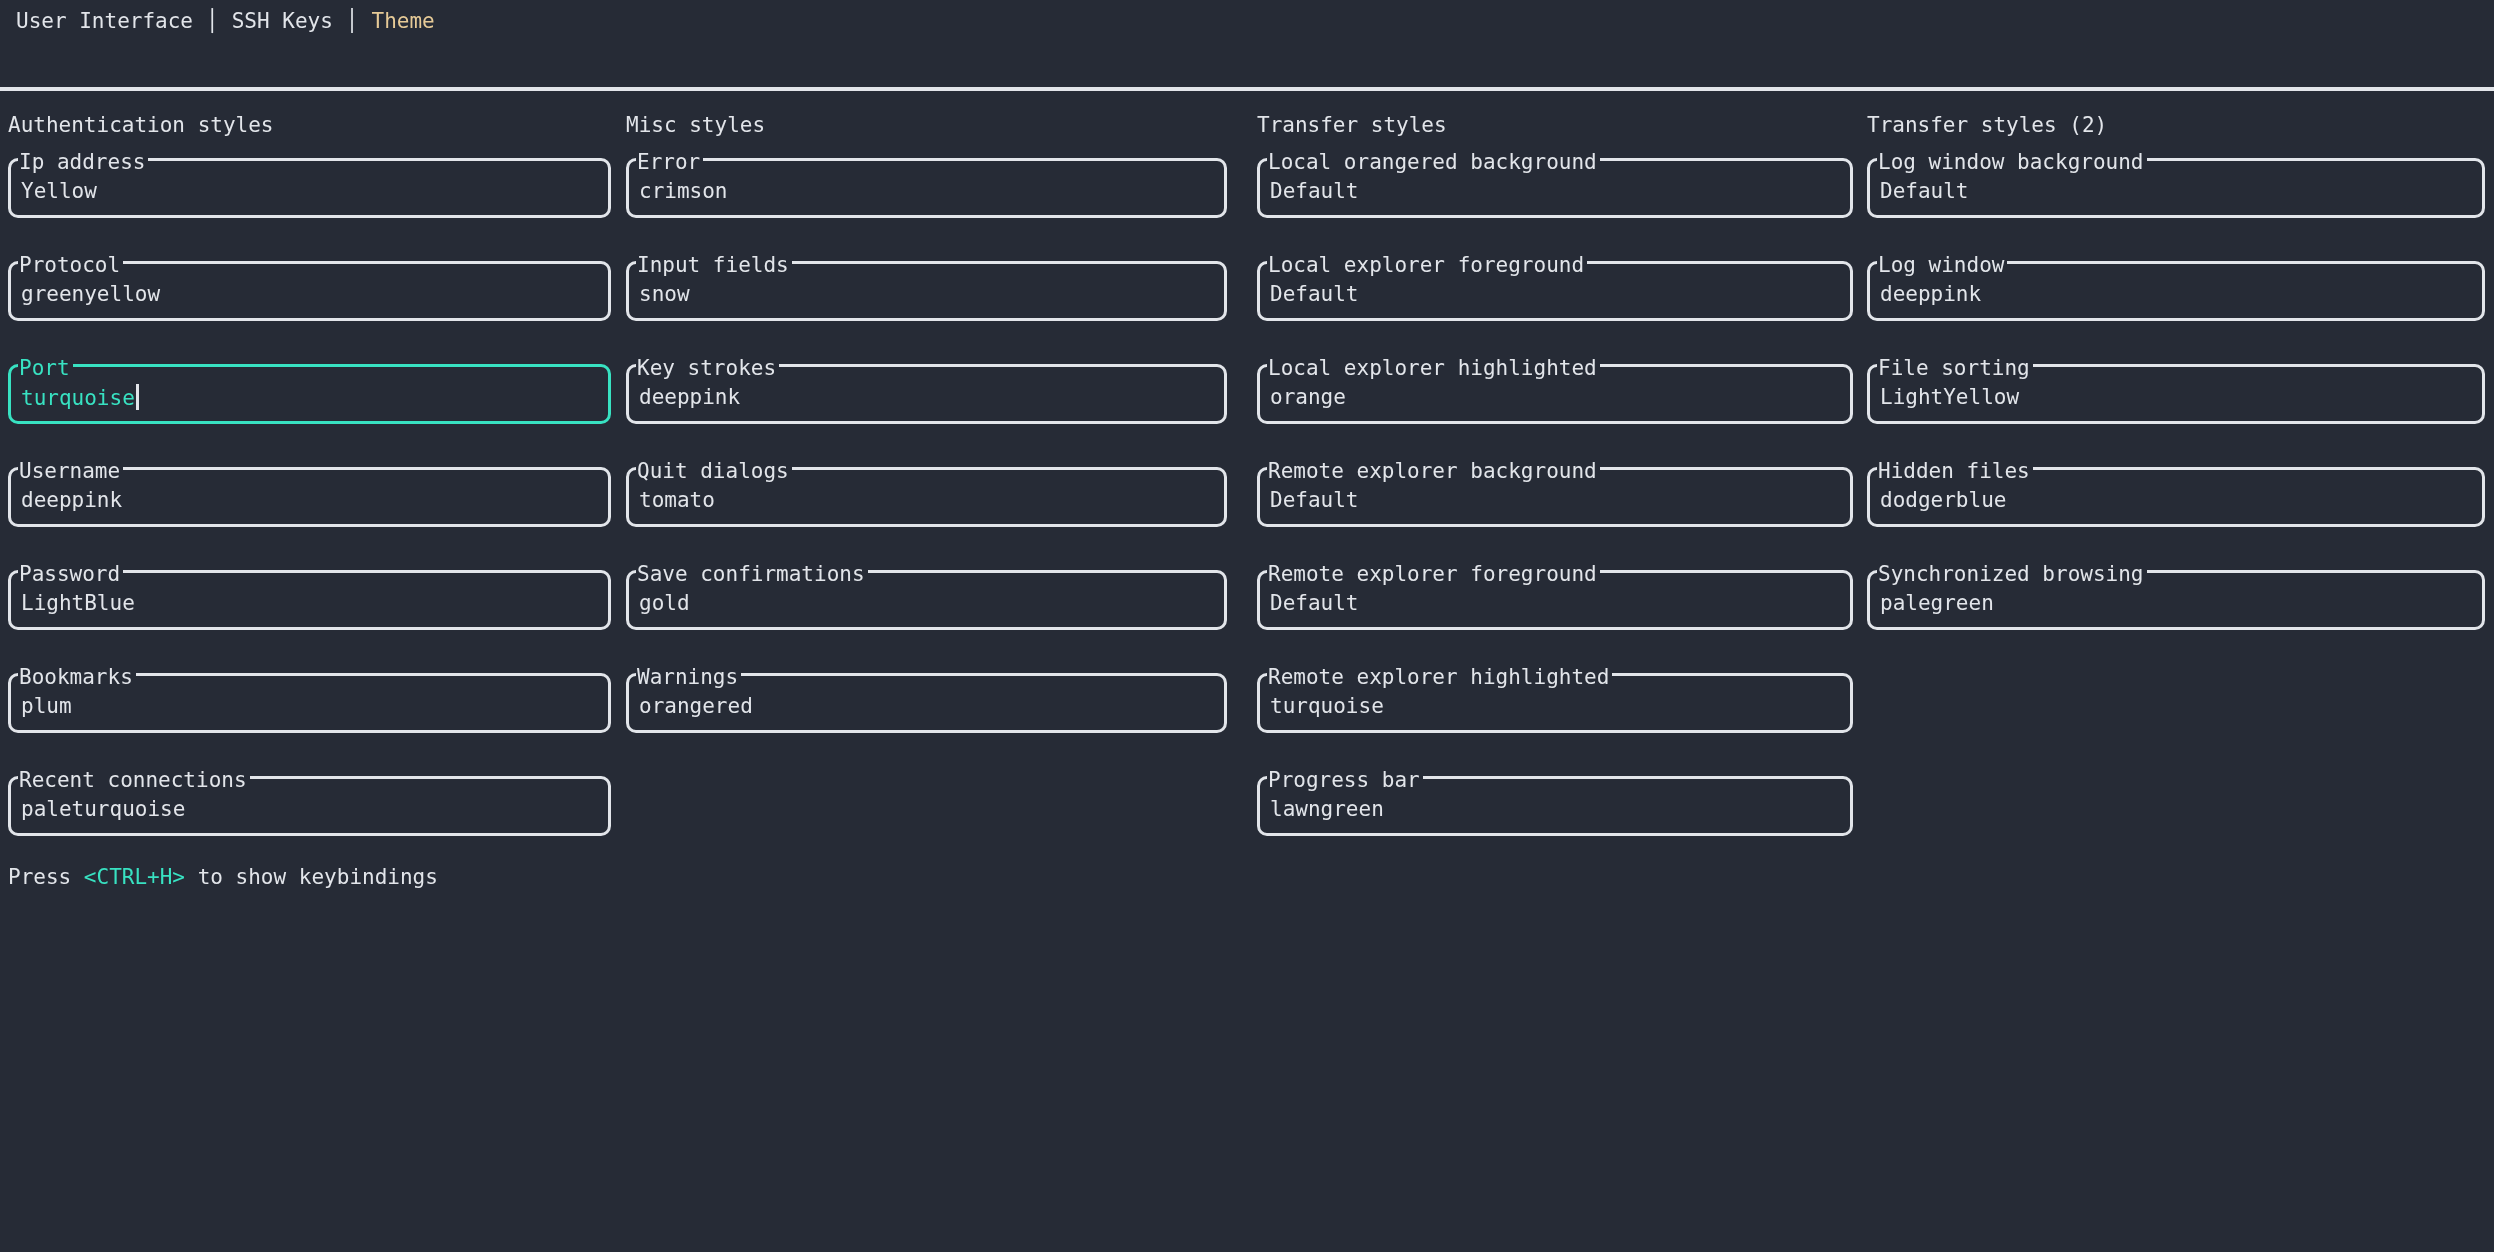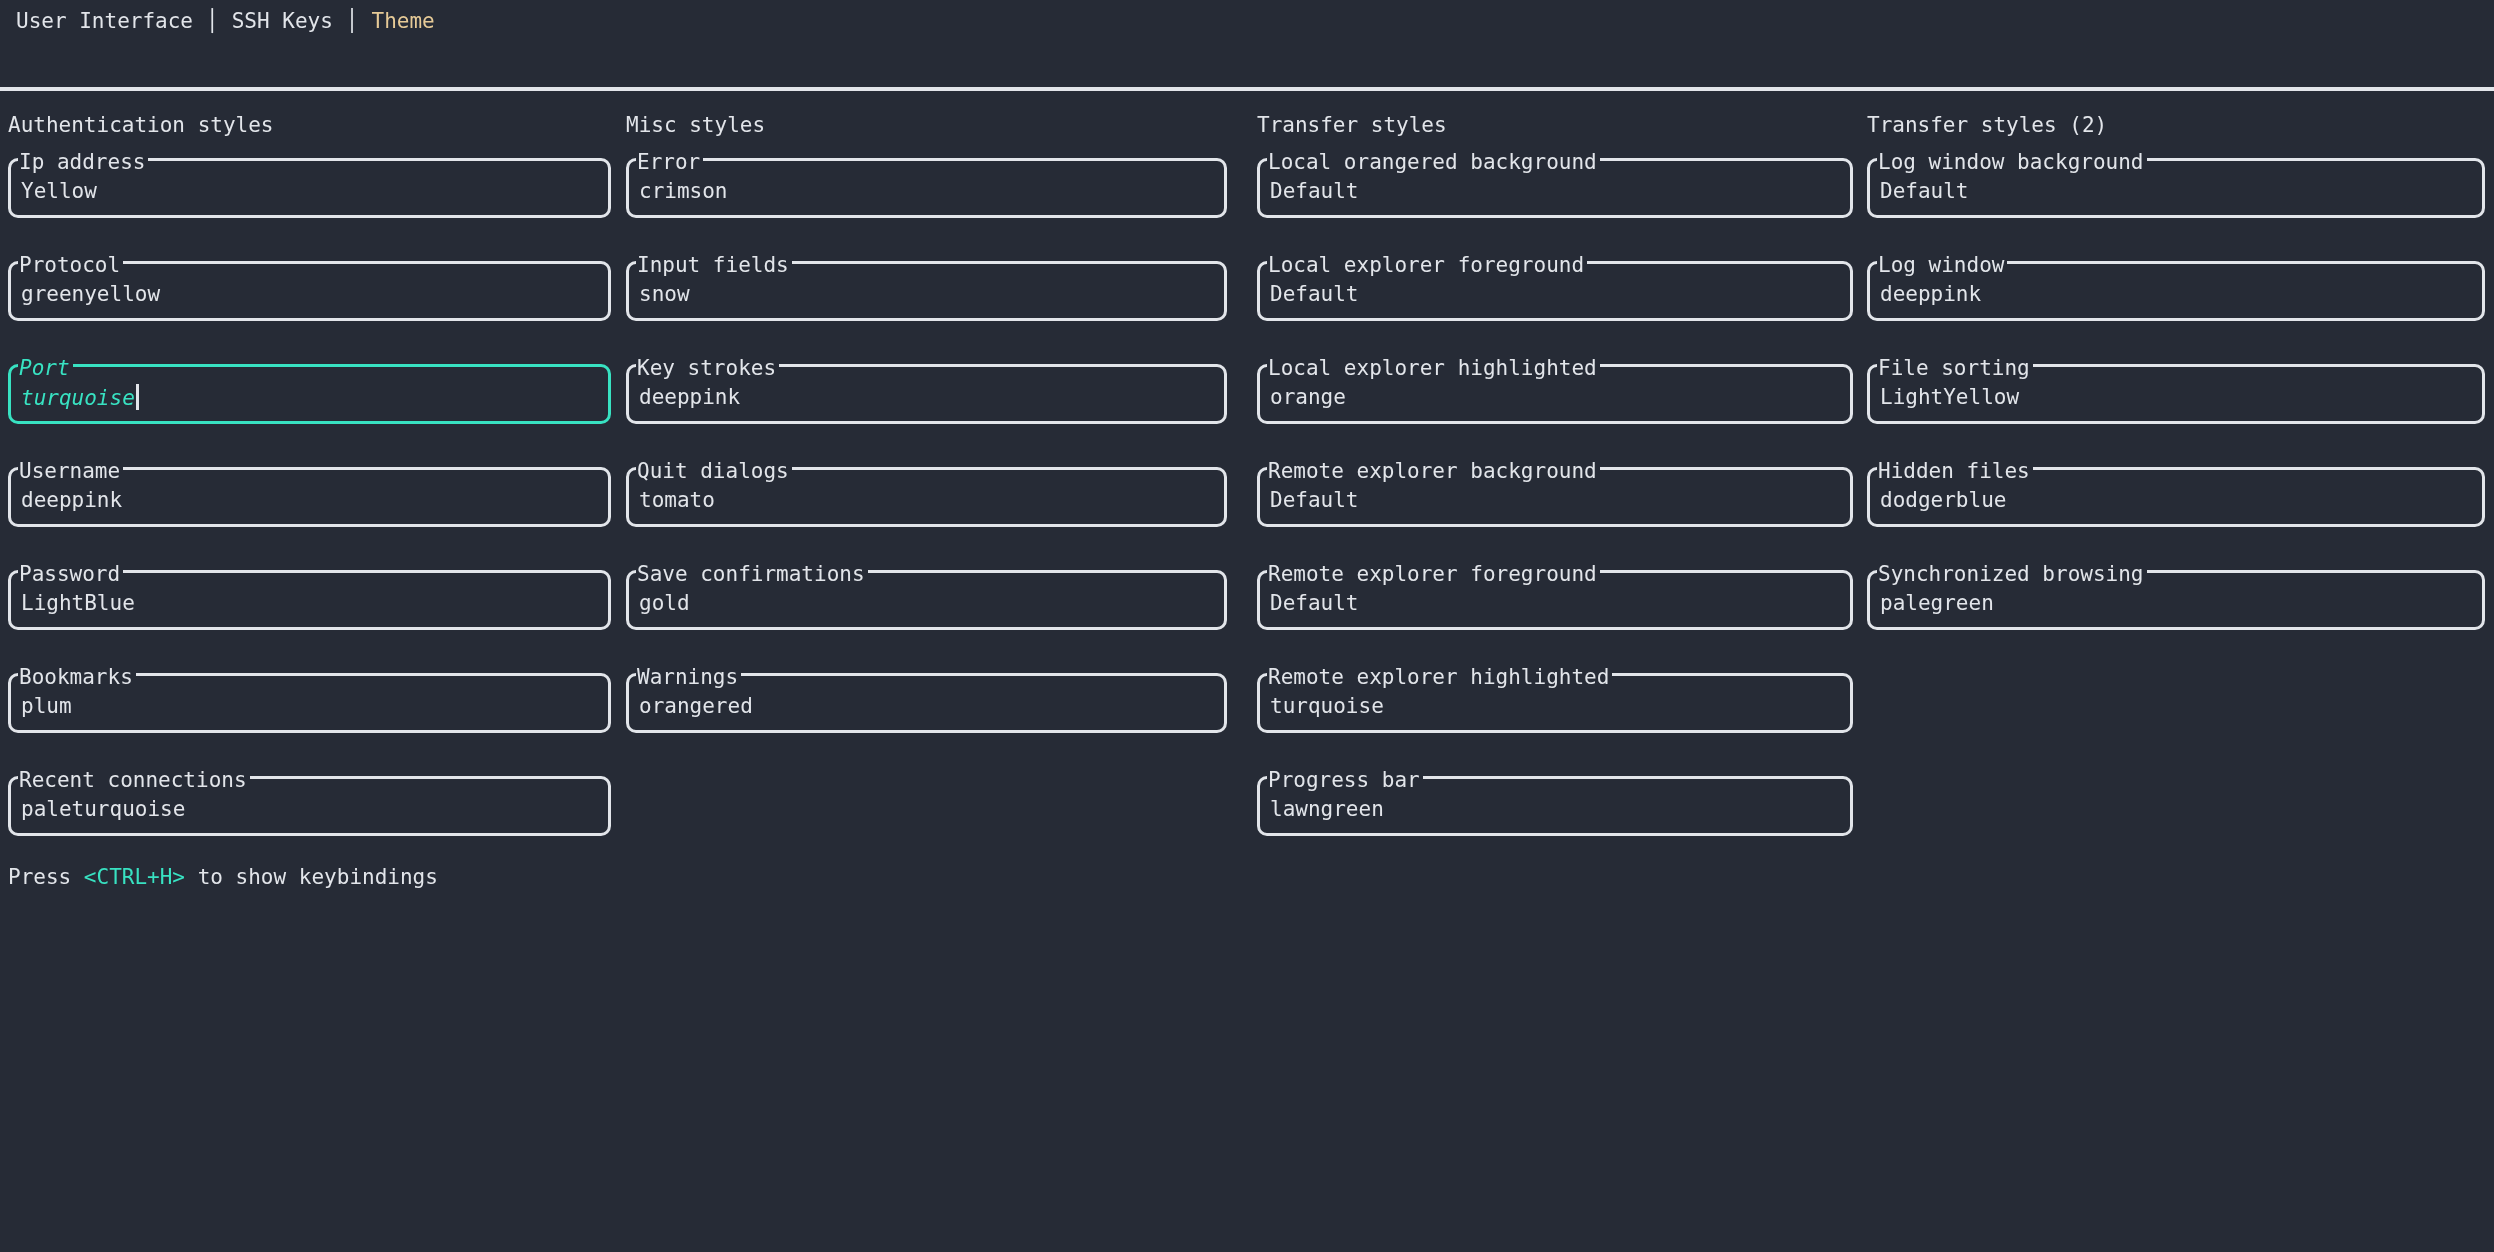--- a/index.html
+++ b/index.html
@@ -50,21 +50,21 @@
     white-space:nowrap;
     overflow:visible;
     cursor:text;
   }
   .field-label{
     position:absolute;top:-11px;left:7px;
     line-height:24px;
     padding:0 3px 0 1px;
     background:var(--background);
   }
-  .field.focused{border-color:var(--accent);font-style:italic;}
+  .field.focused{border-color:var(--accent);}
   .field.focused .field-label,
   .field.focused .field-value{color:var(--accent);}
   .cursor{
     display:inline-block;
     width:3px;height:26px;
     margin-left:1px;
     vertical-align:-5px;
     background:var(--foreground);
   }
   

